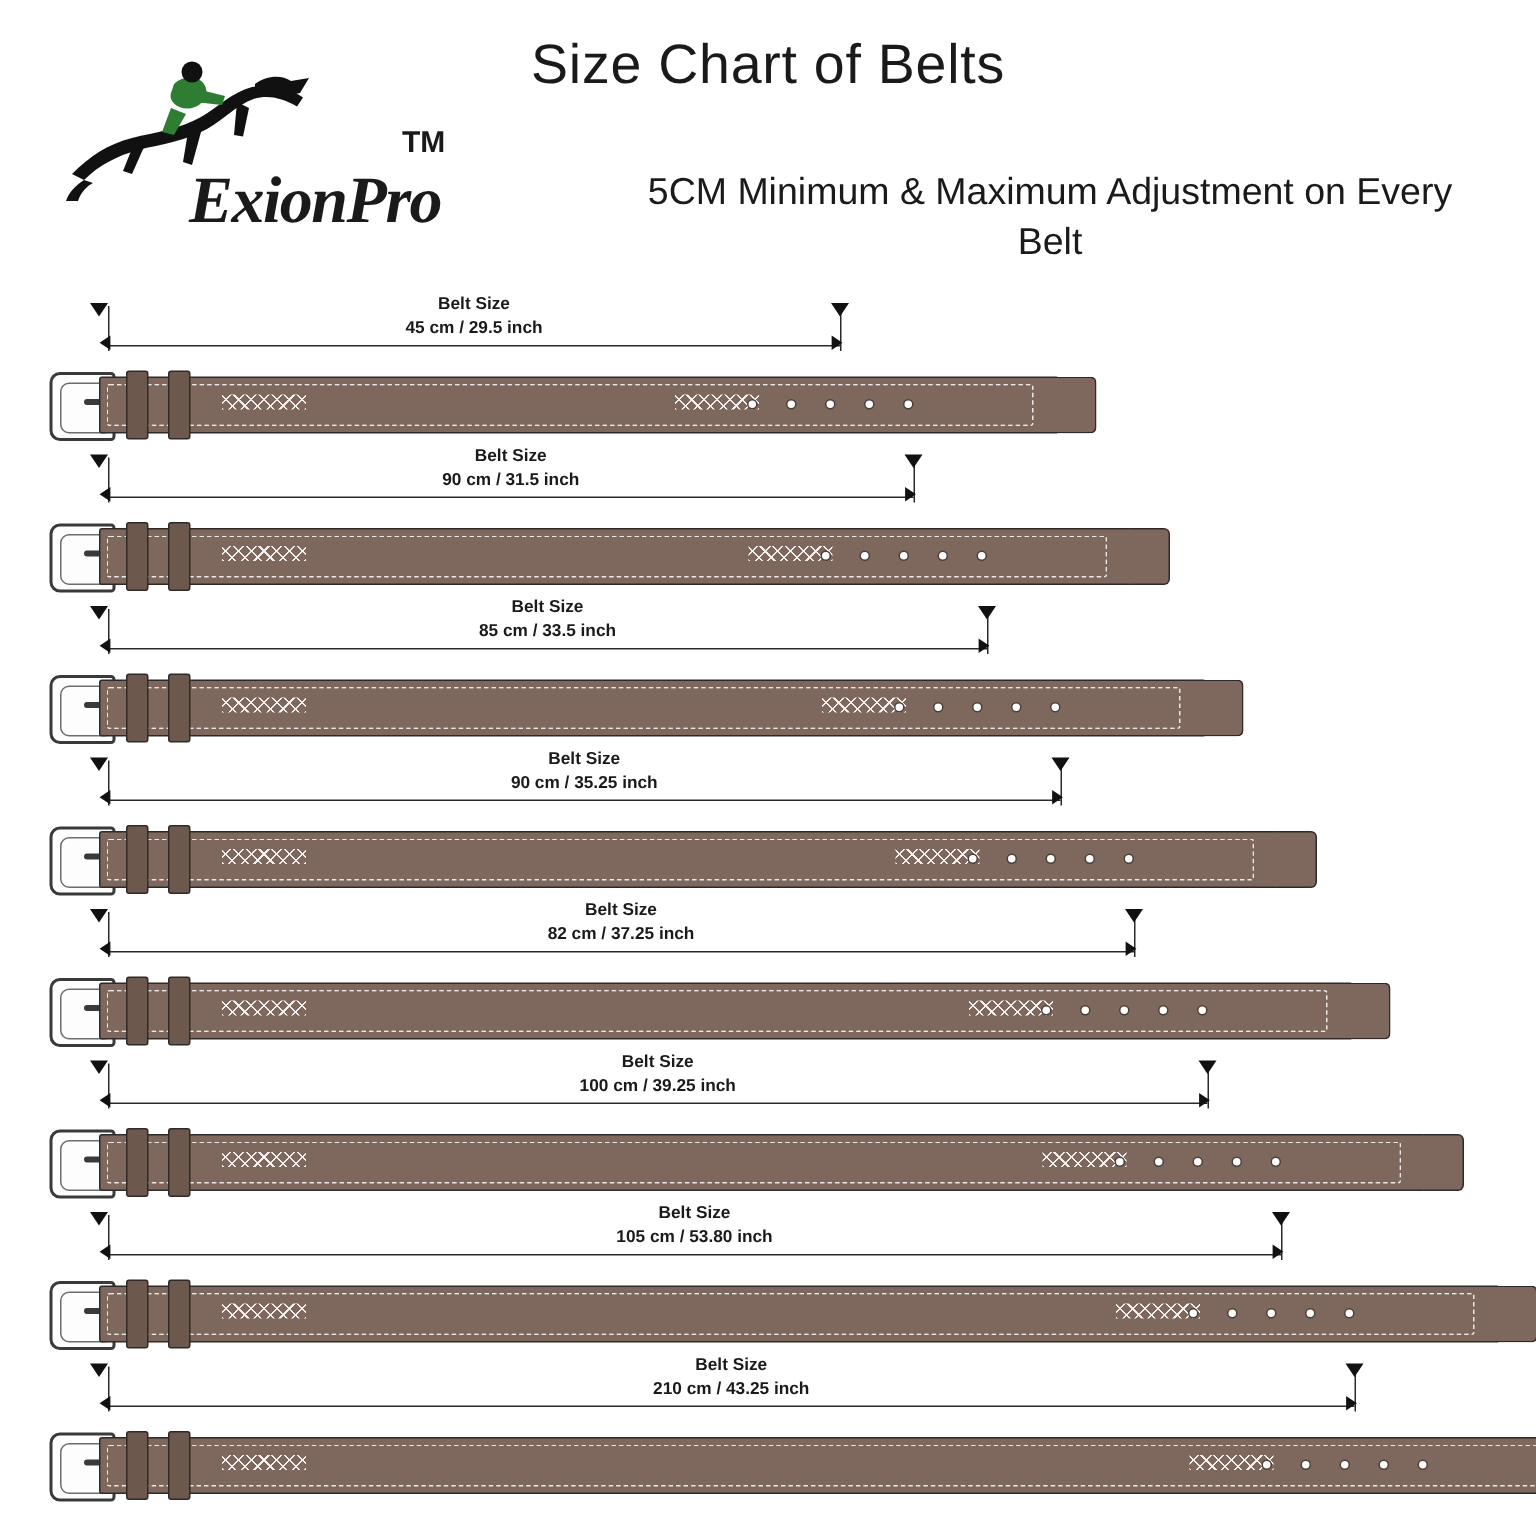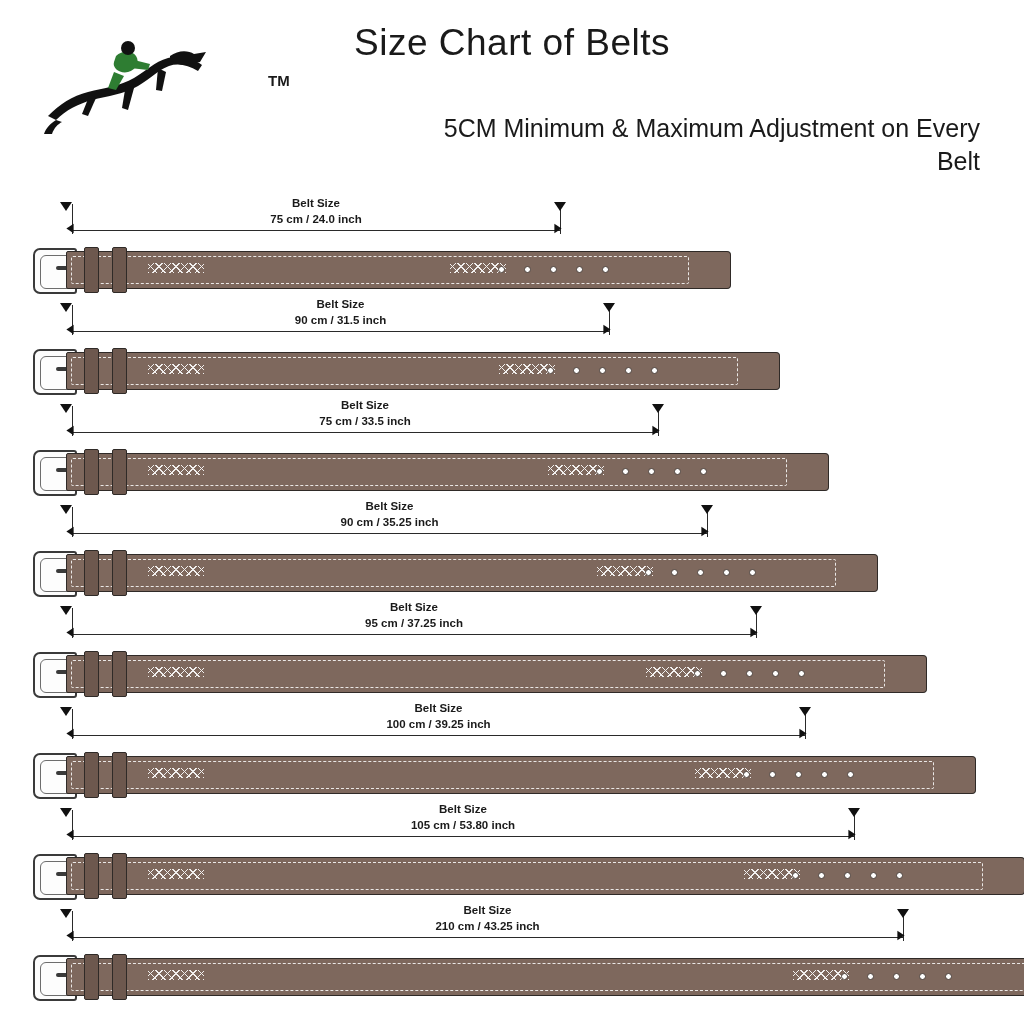--- a/index.html
+++ b/index.html
@@ -12,28 +12,28 @@
     overflow:hidden;
   }
   .page{position:relative;width:1024px;height:795px;}
 
   
   .title{
     position:absolute;left:0;top:22px;width:1024px;text-align:center;
     font-size:37px;font-weight:400;letter-spacing:.5px;
   }
   .subtitle{
-    position:absolute;right:44px;top:112px;width:560px;text-align:right;
+    position:absolute;right:44px;top:112px;width:560px;text-align:center;
     font-size:25px;line-height:1.3;font-weight:400;
   }
 
   
   .logo{position:absolute;left:30px;top:38px;width:320px;height:140px;}
   .logo .tm{
-    position:absolute;left:238px;top:34px;font-size:15px;font-weight:700;
+    position:absolute;left:238px;top:46px;font-size:20px;font-weight:700;
   }
   .logo .brand{
     position:absolute;left:96px;top:70px;font-size:44px;font-style:italic;
     font-weight:700;font-family:"Liberation Serif", serif;letter-spacing:-1px;
   }
 
   
   .row{position:absolute;left:0;width:1024px;height:110px;}
   .dimline{position:absolute;left:0;top:0;width:1024px;height:46px;}
   .dimlabel{
@@ -113,36 +113,37 @@
         <path d="M26 82 C20 86 16 90 14 96 L22 96 C24 90 28 86 32 84 Z"></path>
       </g>
       <g>
         <path d="M86 18 C92 12 102 12 106 18 C110 24 106 32 98 34 C90 36 82 30 84 24 Z" fill="#2e7d32"></path>
         <circle cx="98" cy="10" r="7" fill="#111"></circle>
         <path d="M84 34 L78 50 L86 52 L94 38 Z" fill="#2e7d32"></path>
         <path d="M104 22 L120 26 L118 32 L100 30 Z" fill="#2e7d32"></path>
       </g>
     </svg>
     <div class="tm">TM</div>
+    <div class="brand">ExionPro</div>
   </div>
 
   <div id="rows">
       <div class="row" style="top: 198px;">
         <div class="dimline">
           <div class="dline" style="left:72px;width:488px"></div>
           <div class="tick" style="left:72px;top:6px;height:30px"></div>
           <div class="tick" style="left:560px;top:6px;height:30px"></div>
           <div class="arrow" style="left:60px;top:4px"></div>
           <div class="arrow" style="left:554px;top:4px"></div>
           <div class="arrow" style="left:64px;top:26px;transform:rotate(90deg) scale(.8)"></div>
           <div class="arrow" style="left:552px;top:26px;transform:rotate(-90deg) scale(.8)"></div>
         </div>
         <div class="dimlabel" style="left: 226px; top: -2px; width: 180px;">
           <div>Belt Size</div>
-          <div>75 cm / 24.0 inch</div>
+          <div>45 cm / 29.5 inch</div>
         </div>
         <div class="belt-wrap">
           <div class="buckle"></div>
           <div class="prong"></div>
           <div class="strap" style="left:66px;width:638px">
             <span class="stitch"></span>
           </div>
           <div class="tip" style="left:704px"></div>
           <div class="keeper" style="left:84px"></div>
           <div class="keeper" style="left:112px"></div>
@@ -192,21 +193,21 @@
           <div class="dline" style="left:72px;width:586px"></div>
           <div class="tick" style="left:72px;top:6px;height:30px"></div>
           <div class="tick" style="left:658px;top:6px;height:30px"></div>
           <div class="arrow" style="left:60px;top:4px"></div>
           <div class="arrow" style="left:652px;top:4px"></div>
           <div class="arrow" style="left:64px;top:26px;transform:rotate(90deg) scale(.8)"></div>
           <div class="arrow" style="left:650px;top:26px;transform:rotate(-90deg) scale(.8)"></div>
         </div>
         <div class="dimlabel" style="left: 275px; top: -2px; width: 180px;">
           <div>Belt Size</div>
-          <div>75 cm / 33.5 inch</div>
+          <div>85 cm / 33.5 inch</div>
         </div>
         <div class="belt-wrap">
           <div class="buckle"></div>
           <div class="prong"></div>
           <div class="strap" style="left:66px;width:736px">
             <span class="stitch"></span>
           </div>
           <div class="tip" style="left:802px"></div>
           <div class="keeper" style="left:84px"></div>
           <div class="keeper" style="left:112px"></div>
@@ -256,21 +257,21 @@
           <div class="dline" style="left:72px;width:684px"></div>
           <div class="tick" style="left:72px;top:6px;height:30px"></div>
           <div class="tick" style="left:756px;top:6px;height:30px"></div>
           <div class="arrow" style="left:60px;top:4px"></div>
           <div class="arrow" style="left:750px;top:4px"></div>
           <div class="arrow" style="left:64px;top:26px;transform:rotate(90deg) scale(.8)"></div>
           <div class="arrow" style="left:748px;top:26px;transform:rotate(-90deg) scale(.8)"></div>
         </div>
         <div class="dimlabel" style="left: 324px; top: -2px; width: 180px;">
           <div>Belt Size</div>
-          <div>95 cm / 37.25 inch</div>
+          <div>82 cm / 37.25 inch</div>
         </div>
         <div class="belt-wrap">
           <div class="buckle"></div>
           <div class="prong"></div>
           <div class="strap" style="left:66px;width:834px">
             <span class="stitch"></span>
           </div>
           <div class="tip" style="left:900px"></div>
           <div class="keeper" style="left:84px"></div>
           <div class="keeper" style="left:112px"></div>

